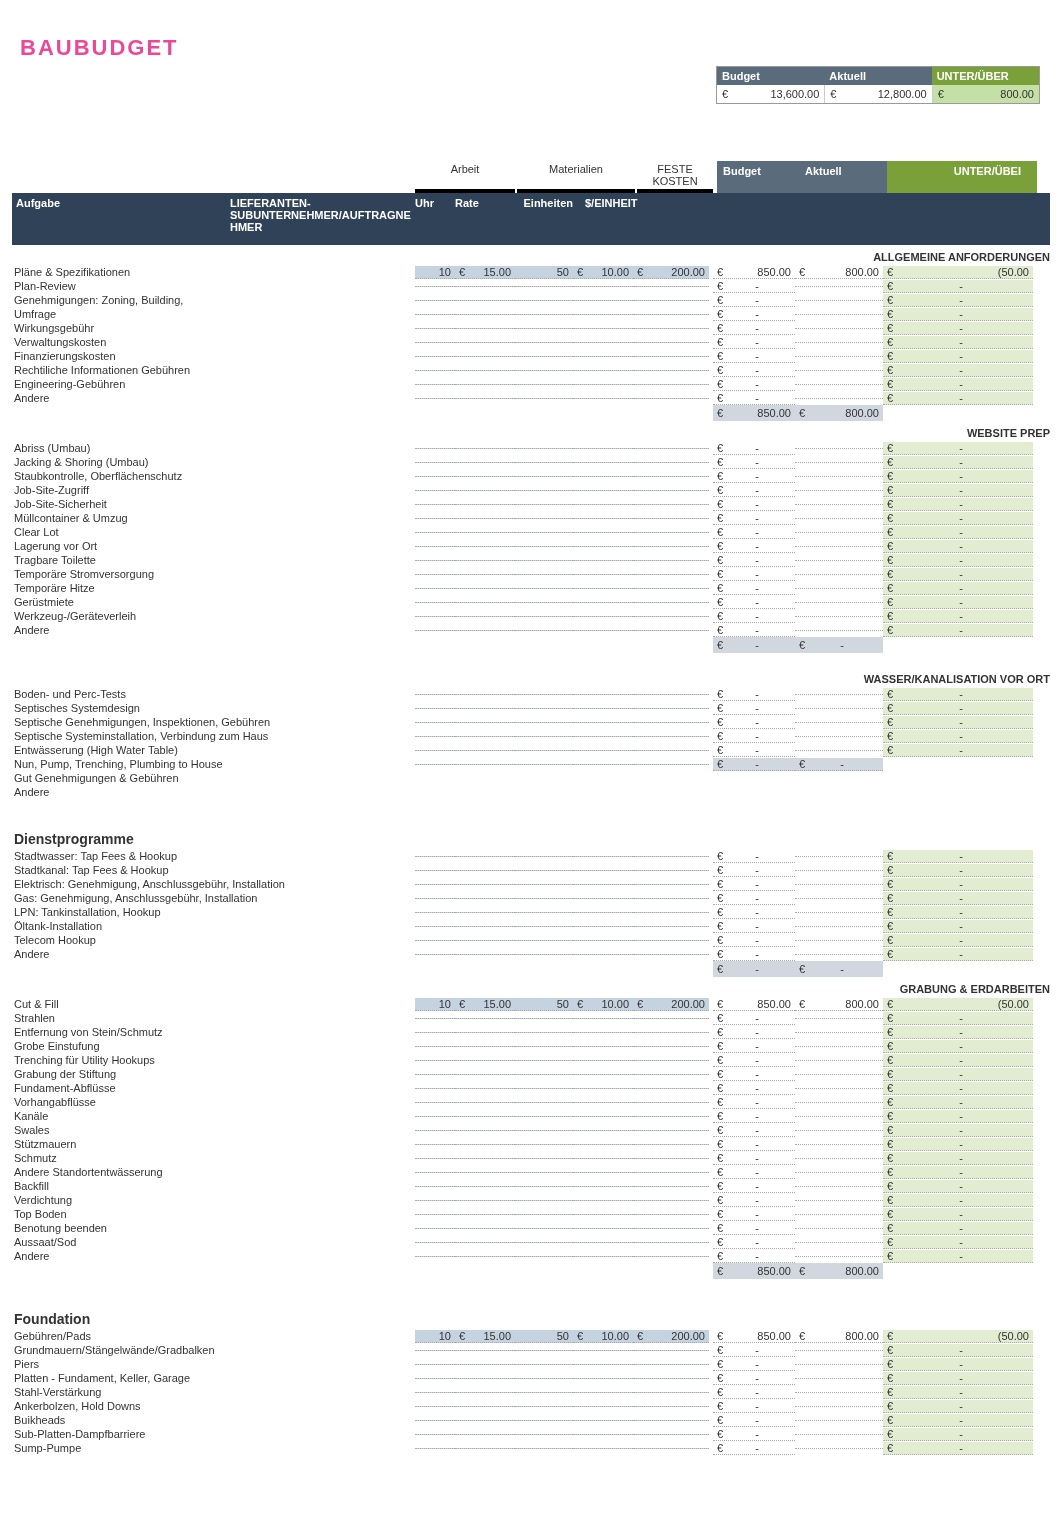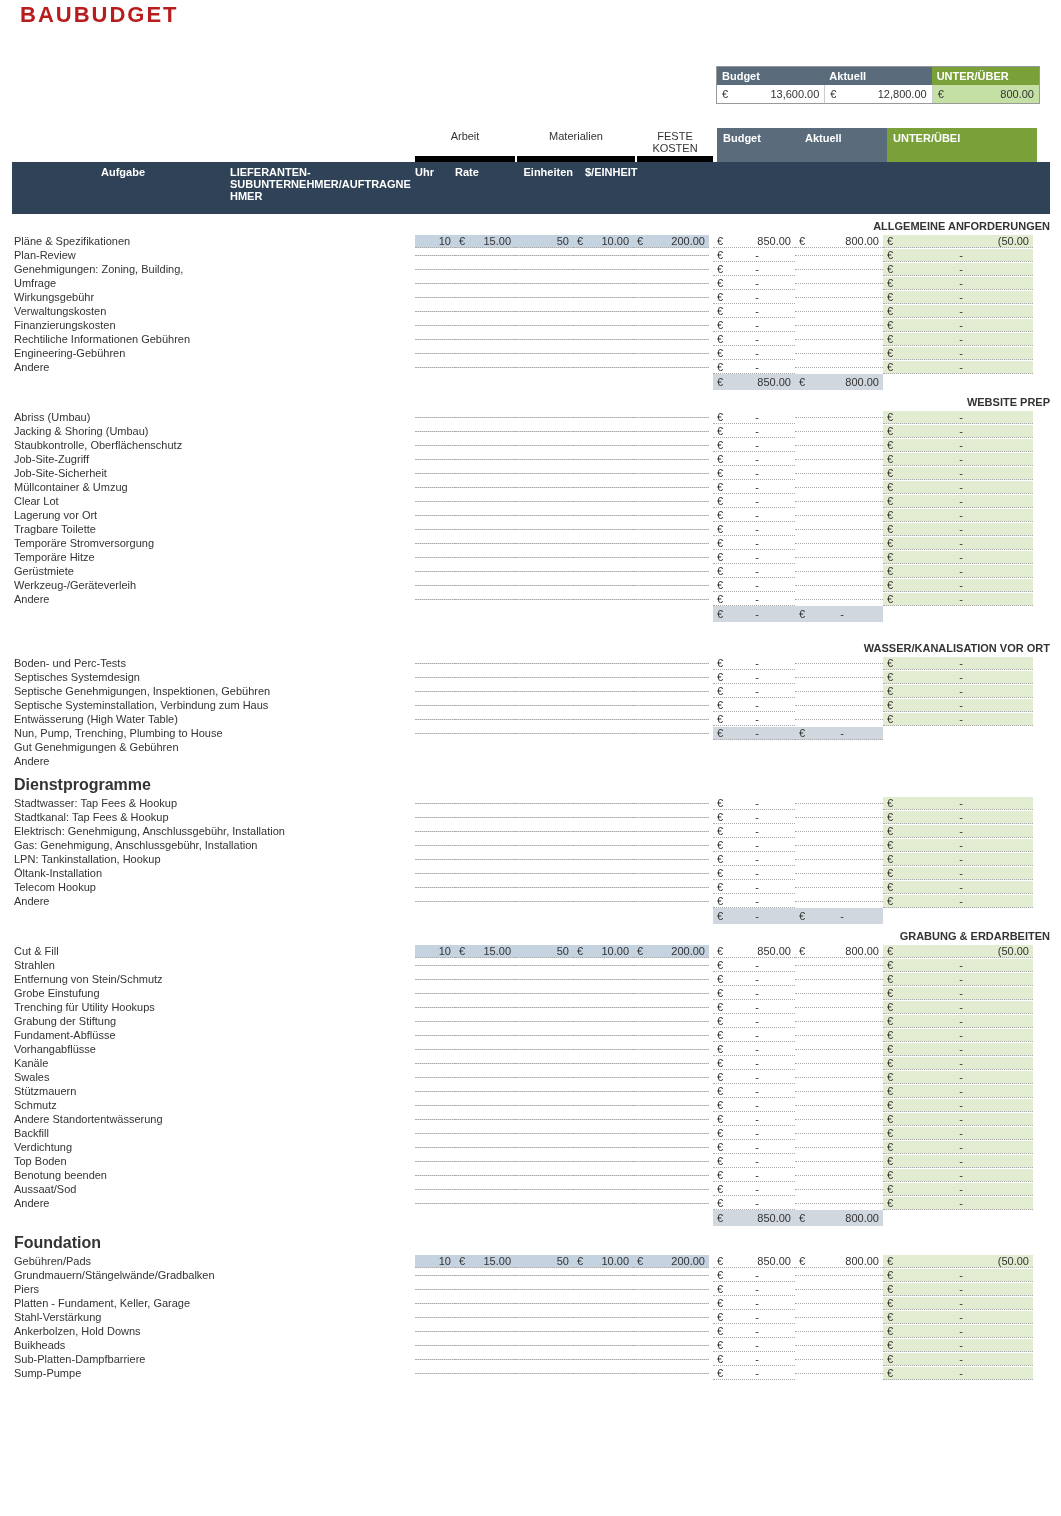--- a/index.html
+++ b/index.html
@@ -1,55 +1,55 @@
 <!DOCTYPE html>
 <html><head>
 <meta charset="utf-8">
 <style>
   * { box-sizing: border-box; margin: 0; padding: 0; }
   body { font-family: Arial, sans-serif; font-size: 11px; background: #fff; width: 1061px; color: #333; }
-  .title { font-size: 22px; font-weight: bold; color: #b91c1c; letter-spacing: 2px; padding: 2px 20px 10px 20px; }
+  .title { font-size: 22px; font-weight: bold; color: #ec4899; letter-spacing: 2px; padding: 35px 20px 10px 20px; }
 
   .summary-box { position: absolute; top: 66px; left: 716px; border: 1px solid #999; width: 324px; }
   .summary-hdr { display: flex; }
   .summary-hdr > div { background: #5a6b7c; color: #fff; font-weight: bold; padding: 3px 5px; font-size: 11px; }
   .summary-hdr .b { width: 108px; }
   .summary-hdr .a { width: 108px; }
   .summary-hdr .u { width: 108px; background: #7aa03a; }
   .summary-row { display: flex; font-size: 11px; }
   .summary-row > div { padding: 3px 5px; width: 108px; display: flex; justify-content: space-between; border-left: 1px solid #ccc; }
   .summary-row > div:first-child { border-left: none; }
   .summary-row .u { background: #c5e0a5; }
 
   .main { margin-top: 90px; padding: 0 0 0 12px; width: 1050px; }
 
   .group-hdr-row { display: flex; font-size: 11px; }
   .group-hdr-row .spacer-task { width: 401px; }
-  .group-hdr-row .grp { text-align: center; background: #fff; border-bottom: 6px solid #000000; font-weight: normal; padding: 2px 0; }
+  .group-hdr-row .grp { text-align: center; background: #fff; border-bottom: 4px solid #000000; font-weight: normal; padding: 2px 0; }
   .group-hdr-row .grp.arbeit { width: 100px; margin-left: 2px; }
   .group-hdr-row .grp.mat { width: 118px; margin-left: 2px; }
   .group-hdr-row .grp.fk { width: 76px; margin-left: 2px; }
   .group-hdr-row .bba { display: flex; margin-left: 4px; }
   .group-hdr-row .bba > div { font-size: 11px; font-weight: bold; color: #fff; padding: 4px 6px; }
   .group-hdr-row .bba .bu { width: 82px; background: #5a6b7c; }
   .group-hdr-row .bba .ak { width: 88px; background: #5a6b7c; }
-  .group-hdr-row .bba .un { width: 150px; background: #7aa03a; text-align: left; padding-right: 16px; }
+  .group-hdr-row .bba .un { width: 150px; background: #7aa03a; text-align: right; padding-right: 16px; }
 
   .col-hdr-row { display: flex; background: #2f4257; color: #fff; font-weight: bold; min-height: 52px; align-items: flex-start; padding-top: 4px; }
-  .col-hdr-row .task { width: 218px; padding-left: 4px; text-align: center; }
+  .col-hdr-row .task { width: 218px; padding-left: 4px; }
   .col-hdr-row .supp { width: 185px; word-break: break-word; padding-right: 4px; }
   .col-hdr-row .uhr { width: 40px; text-align: left; }
   .col-hdr-row .rate { width: 60px; text-align: left; padding-right: 6px; }
   .col-hdr-row .ein { width: 58px; text-align: right; }
   .col-hdr-row .unit { width: 60px; margin-left: 12px; }
   .col-hdr-row .fk { width: 76px; }
   .col-hdr-row .rest { flex: 1; }
 
   .section-title { font-weight: bold; color: #333; padding: 6px 0 2px 2px; font-size: 11px; text-align: right; }
-  .section-sub { font-weight: bold; color: #333; padding: 8px 0 2px 2px; font-size: 16px; }
+  .section-sub { font-weight: bold; color: #333; padding: 8px 0 2px 2px; font-size: 14px; margin-top: 24px; }
 
   .row { display: flex; font-size: 11px; color: #333; min-height: 14px; align-items: center; }
   .row .task { width: 403px; padding-left: 2px; }
   .row .uhr  { width: 40px; text-align: right; background: #c5d2e0; border-bottom: 1px dotted #aaa; padding-right: 4px; }
   .row .rate { width: 60px; text-align: right; background: #c5d2e0; border-bottom: 1px dotted #aaa; padding-right: 4px; display:flex; justify-content:space-between; padding-left:4px;}
   .row .ein  { width: 58px; text-align: right; background: #c5d2e0; border-bottom: 1px dotted #aaa; padding-right: 4px; }
   .row .unit { width: 60px; text-align: right; background: #c5d2e0; border-bottom: 1px dotted #aaa; padding-right: 4px; display:flex; justify-content:space-between; padding-left:4px;}
   .row .fk   { width: 76px; text-align: right; background: #c5d2e0; border-bottom: 1px dotted #aaa; padding-right: 4px; display:flex; justify-content:space-between; padding-left:4px;}
   .row .gap  { width: 4px; }
   .row .bu   { width: 82px; text-align: right; border-bottom: 1px dotted #aaa; padding-right: 4px; display:flex; justify-content:space-between; padding-left:4px;}

